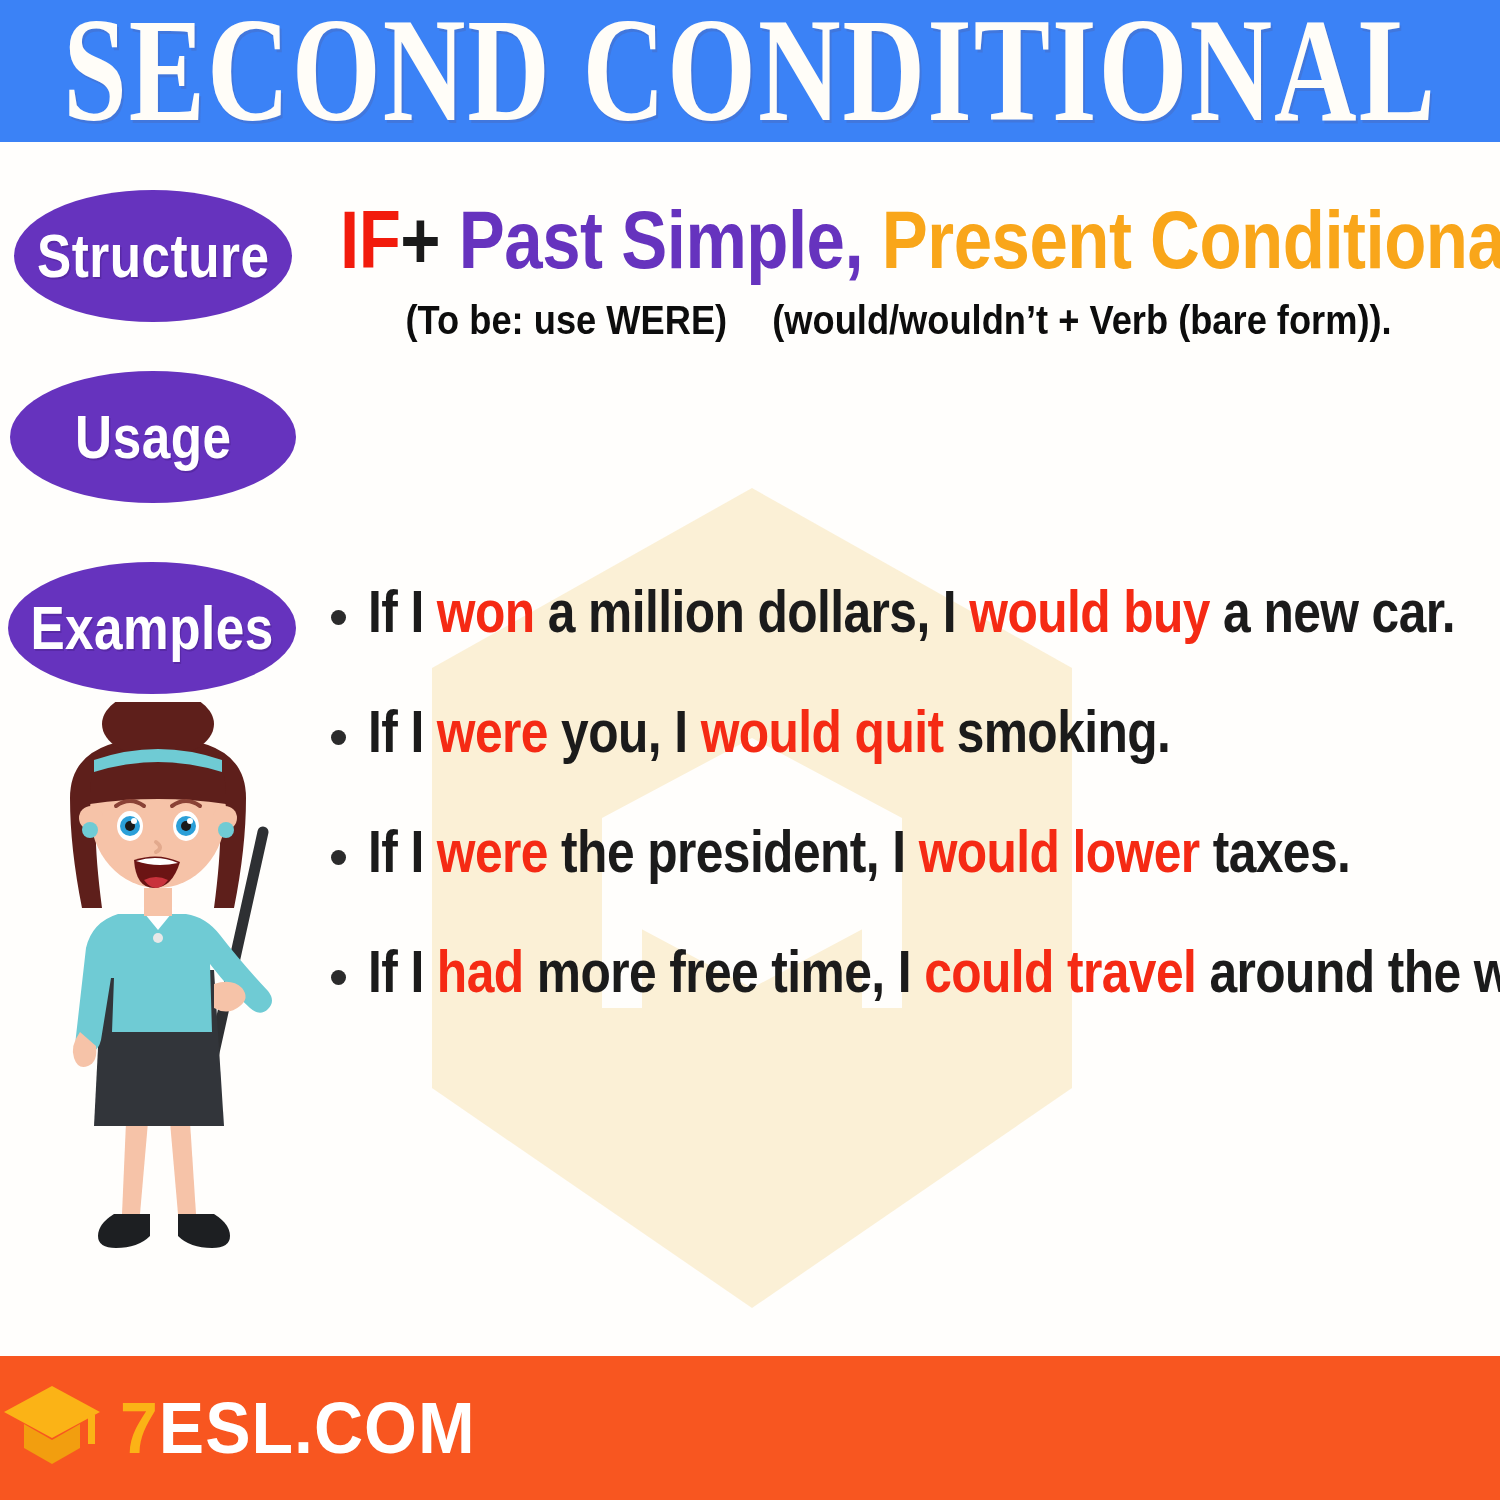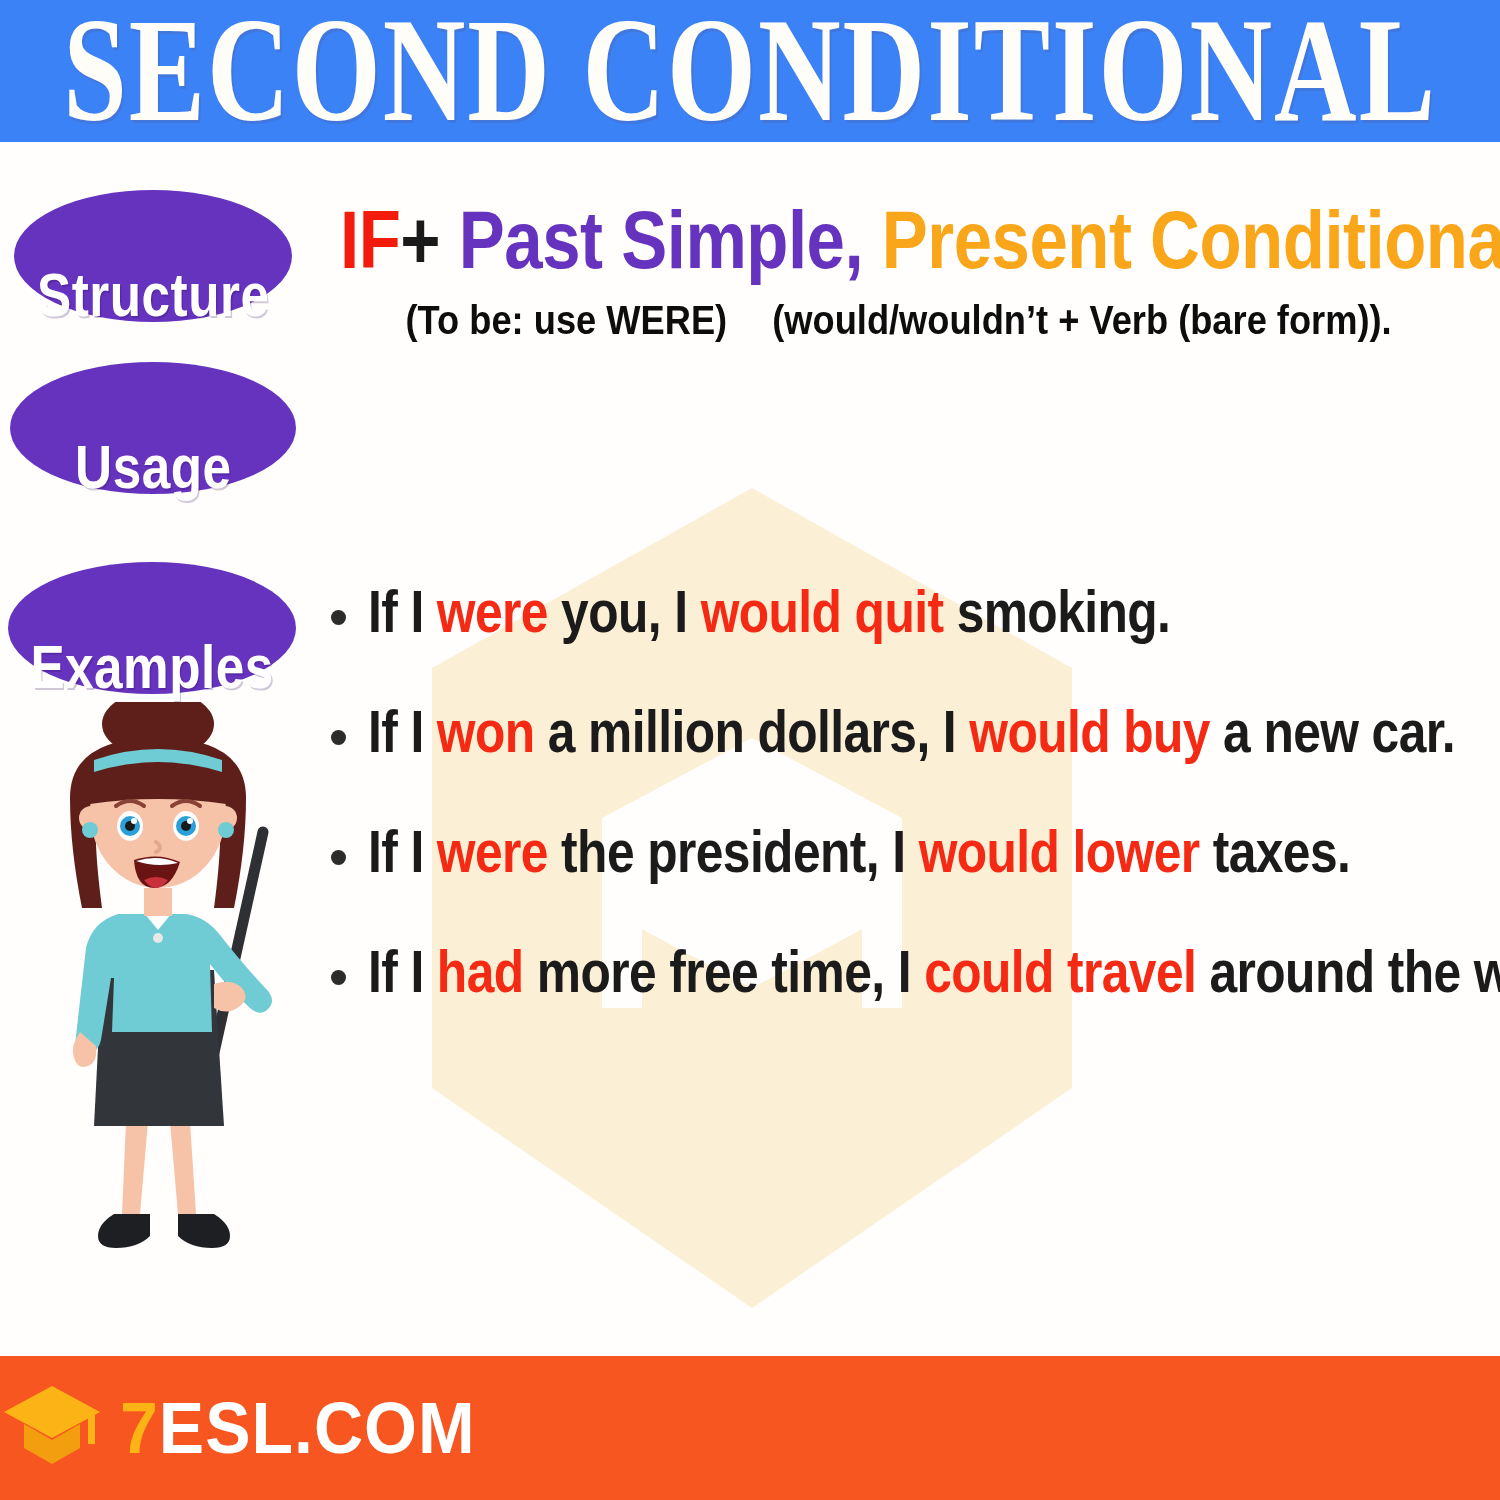--- a/index.html
+++ b/index.html
@@ -69,35 +69,35 @@
   }
 
   
   .pill {
     position: absolute;
     width: 278px;
     height: 132px;
     border-radius: 50% / 50%;
     background: #6633BE;
     display: flex;
-    align-items: flex-end;
+    align-items: center;
     justify-content: center;
   }
   .pill-label {
     color: #FFFFFF;
     font-weight: bold;
     font-size: 54px;
     line-height: 1;
     letter-spacing: 0.5px;
     transform: scaleY(1.12) scaleX(0.95);
     white-space: nowrap;
     text-shadow: 1.5px 1.5px 0 rgba(40,10,80,0.22);
   }
   #pill-structure { left: 14px;  top: 48px; }
-  #pill-usage     { left: 10px;  top: 220px; width: 286px; }
+  #pill-usage     { left: 10px;  top: 229px; width: 286px; }
   #pill-examples  { left: 8px;   top: 420px; width: 288px; }
 
   
   .structure-block {
     position: absolute;
     left: 340px;
     top: 58px;
     width: 1140px;
   }
   .structure-main {
@@ -261,25 +261,25 @@
       </div>
       <div class="structure-sub">
         <span>(To be: use WERE)</span><span class="gap"></span><span>(would/wouldn’t + Verb (bare form)).</span>
       </div>
     </div>
 
 
     <ul class="examples-list" id="examples-list">
         <li class="example-item">
           <span class="example-bullet"></span>
-          <span class="example-text"><span>If I </span><span class="hl">were</span><span> you, I </span><span class="hl">would quit</span><span> smoking.</span></span>
+          <span class="example-text"><span>If I </span><span class="hl">won</span><span> a million dollars, I </span><span class="hl">would buy</span><span> a new car.</span></span>
         </li>
         <li class="example-item">
           <span class="example-bullet"></span>
-          <span class="example-text"><span>If I </span><span class="hl">won</span><span> a million dollars, I </span><span class="hl">would buy</span><span> a new car.</span></span>
+          <span class="example-text"><span>If I </span><span class="hl">were</span><span> you, I </span><span class="hl">would quit</span><span> smoking.</span></span>
         </li>
         <li class="example-item">
           <span class="example-bullet"></span>
           <span class="example-text"><span>If I </span><span class="hl">were</span><span> the president, I </span><span class="hl">would lower</span><span> taxes.</span></span>
         </li>
         <li class="example-item">
           <span class="example-bullet"></span>
           <span class="example-text"><span>If I </span><span class="hl">had</span><span> more free time, I </span><span class="hl">could travel</span><span> around the world.</span></span>
         </li>
       </ul>

